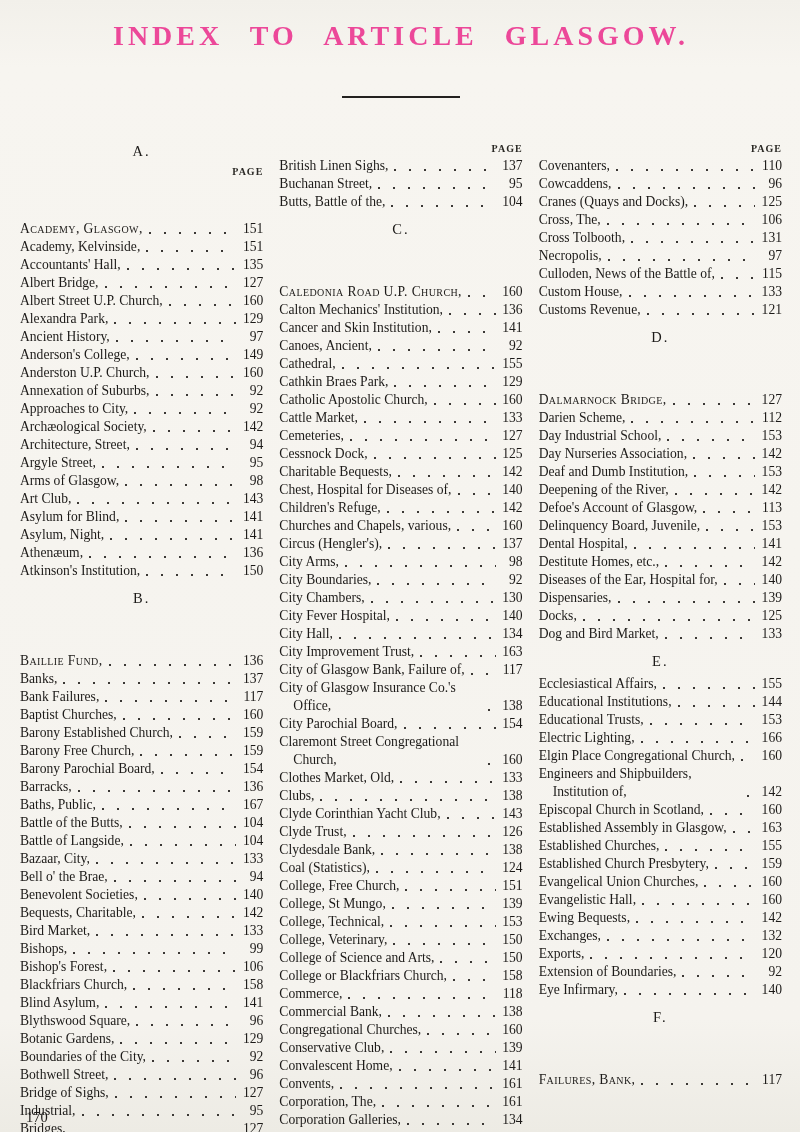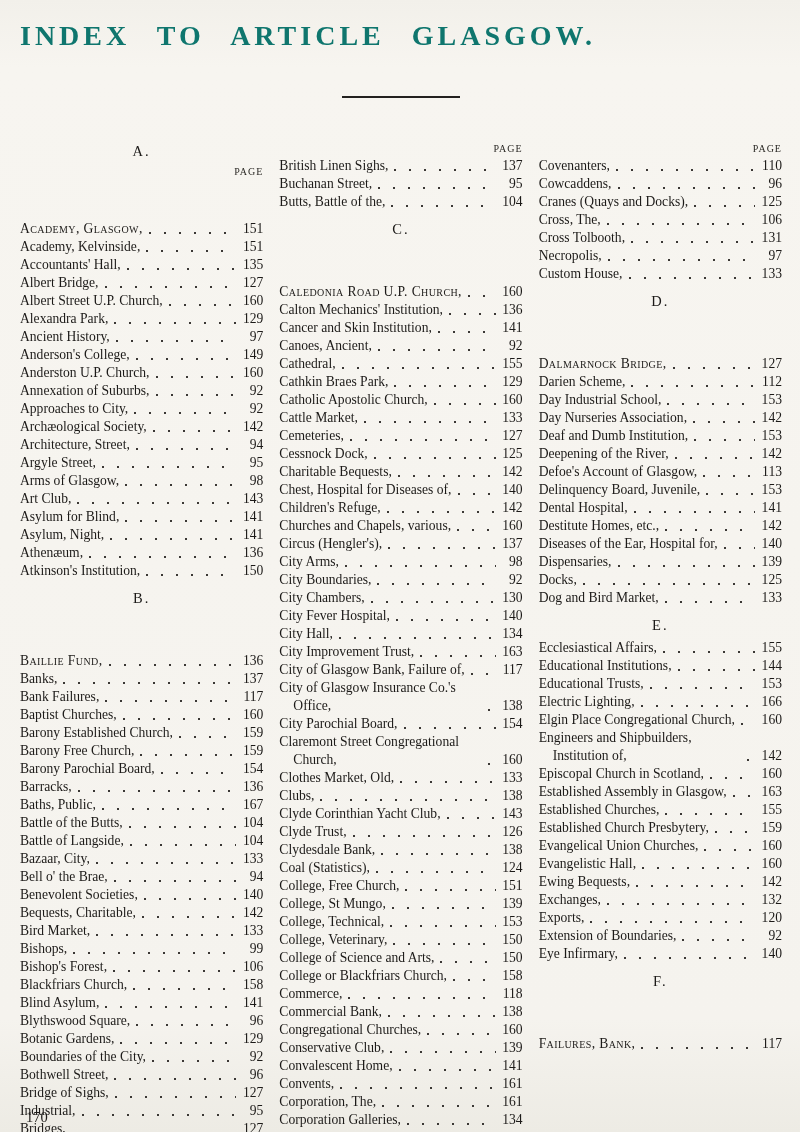--- a/index.html
+++ b/index.html
@@ -6,26 +6,27 @@
   body {
     width:800px; height:1132px;
     background: linear-gradient(180deg, #f2f0ea 0%, #f7f5f0 6%, #f5f3ee 90%, #edebe4 100%);
     font-family: "Liberation Serif", serif;
     color:#1c1a18;
     overflow:hidden;
     position:relative;
   }
   .sheet { padding: 12px 18px 0 20px; }
   .title {
+    text-align:center;
     font-size:28px;
     font-weight:bold;
     letter-spacing:4px;
     word-spacing:16px;
     margin:8px 0 0 0;
-    color:#0f766e;
+    color:#ec4899;
   }
   .title-rule {
     width:118px; height:2px;
     background:#23211f;
     margin:44px auto 0 auto;
   }
   .columns {
     display:flex;
     gap:16px;
     margin-top:44px;
@@ -43,20 +44,21 @@
     margin:9px 0 5px 0;
   }
   .sec-heading.first { margin-top:0; }
   .page-label {
     text-align:right;
     font-size:10px;
     letter-spacing:1px;
     line-height:13px;
     margin-bottom:2px;
     color:#2a2824;
+    font-weight:bold;
   }
   .entry { display:flex; align-items:flex-end; }
   .label {
     min-width:0;
     padding-left:14px;
     text-indent:-14px;
     hyphens:manual;
   }
   .sc { font-variant:small-caps; letter-spacing:0.4px;margin-top:40px; }
   .dots {
@@ -606,23 +608,33 @@
           <span class="label">Cross Tolbooth,</span>
           <span class="dots"></span>
           <span class="pg">131</span>
         </div>
         <div class="entry">
           <span class="label">Necropolis,</span>
           <span class="dots"></span>
           <span class="pg">97</span>
         </div>
         <div class="entry">
+          <span class="label">Culloden, News of the Battle of,</span>
+          <span class="dots"></span>
+          <span class="pg">115</span>
+        </div>
+        <div class="entry">
           <span class="label">Custom House,</span>
           <span class="dots"></span>
           <span class="pg">133</span>
+        </div>
+        <div class="entry">
+          <span class="label">Customs Revenue,</span>
+          <span class="dots"></span>
+          <span class="pg">121</span>
         </div>
         <div class="sec-heading">D.</div>
         <div class="entry">
           <span class="label sc">Dalmarnock Bridge,</span>
           <span class="dots"></span>
           <span class="pg">127</span>
         </div>
         <div class="entry">
           <span class="label">Darien Scheme,</span>
           <span class="dots"></span>

